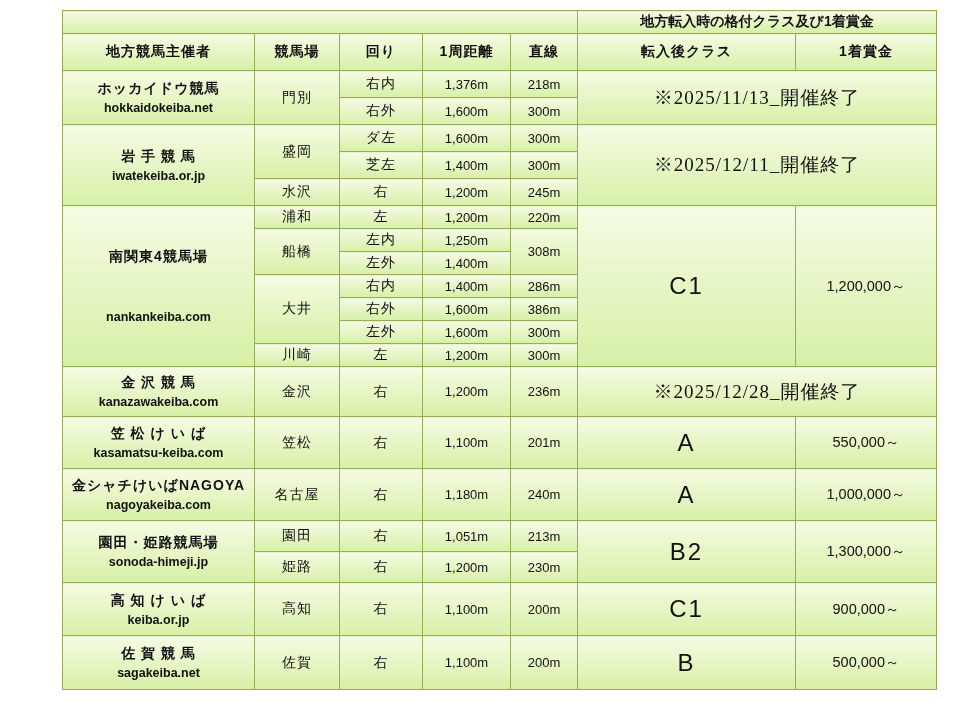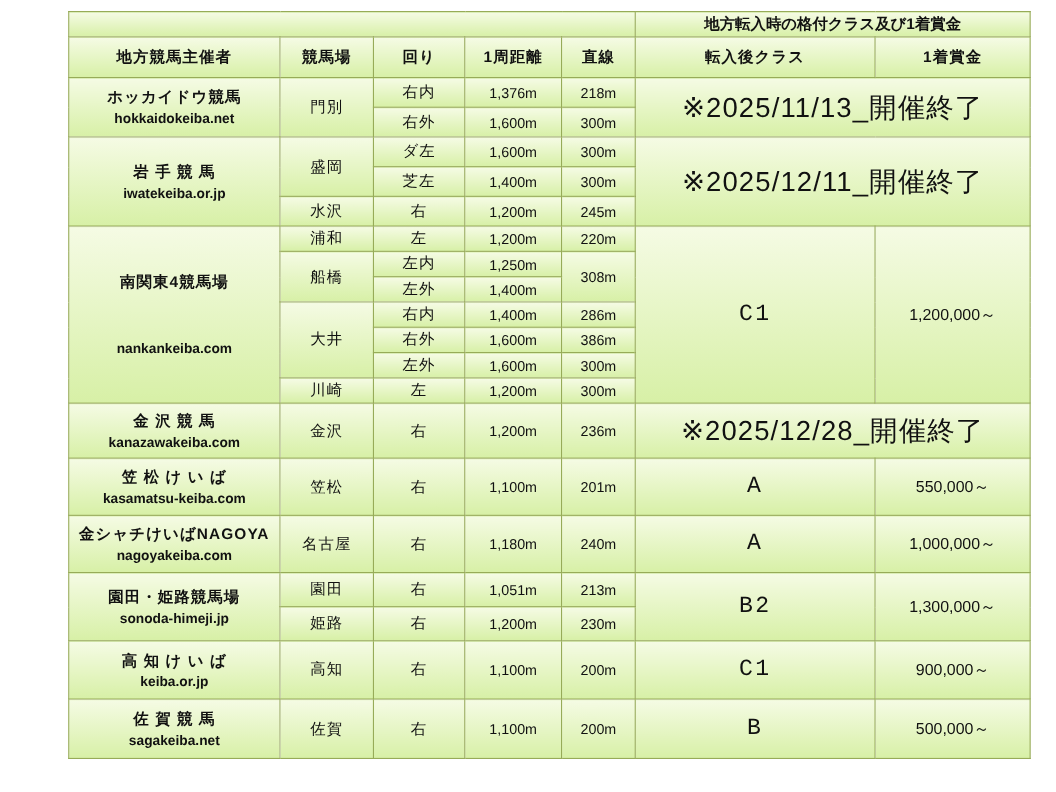--- a/index.html
+++ b/index.html
@@ -27,22 +27,22 @@
     overflow:hidden;
     font-weight:normal;
   }
   tr.hrow1 { height:23px; }
   tr.hrow2 { height:37px; }
   th { font-weight:bold; font-size:14px; letter-spacing:1px; }
   .top-title { font-weight:bold; font-size:14px; }
 
   td.course, td.turn { font-size:14px; letter-spacing:1px; }
   td.dist, td.straight { font-size:13px; }
-  td.class { font-size:21px; letter-spacing:2px;font-family:Liberation Mono, monospace; }
-  td.note { font-size:25px; letter-spacing:1px; white-space:nowrap; }
+  td.class { font-size:24px; letter-spacing:2px; }
+  td.note { font-size:19px; letter-spacing:1px; white-space:nowrap;font-family:Liberation Serif, serif; }
   td.prize { font-size:14.5px; white-space:nowrap; }
 
   .org-inner {
     display:flex; flex-direction:column;
     align-items:center; justify-content:center;
     gap:3px; width:100%;
   }
   .org-inner.gap-wide { gap:44px; }
   .org-name { font-size:14px; font-weight:bold; letter-spacing:1px; white-space:nowrap;text-align:center; }
   .org-url  { font-size:12.5px; font-weight:bold; white-space:nowrap; }

